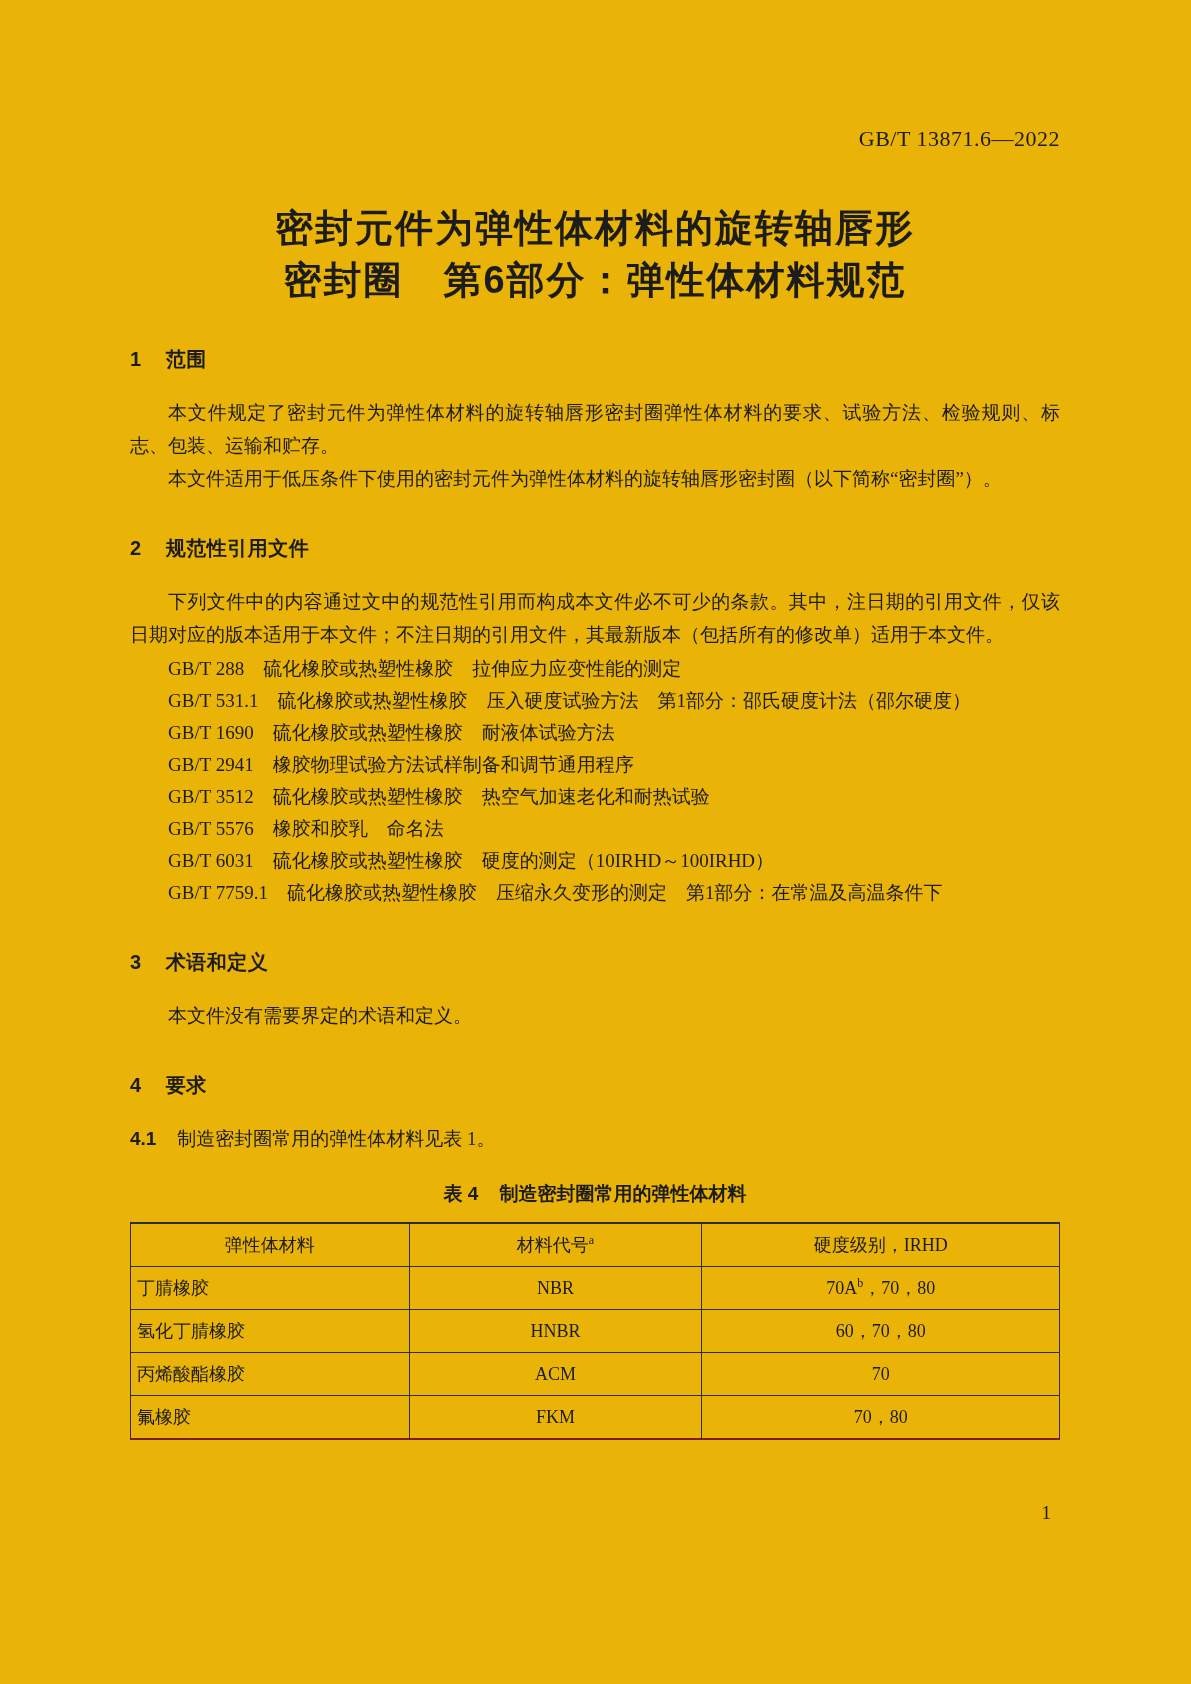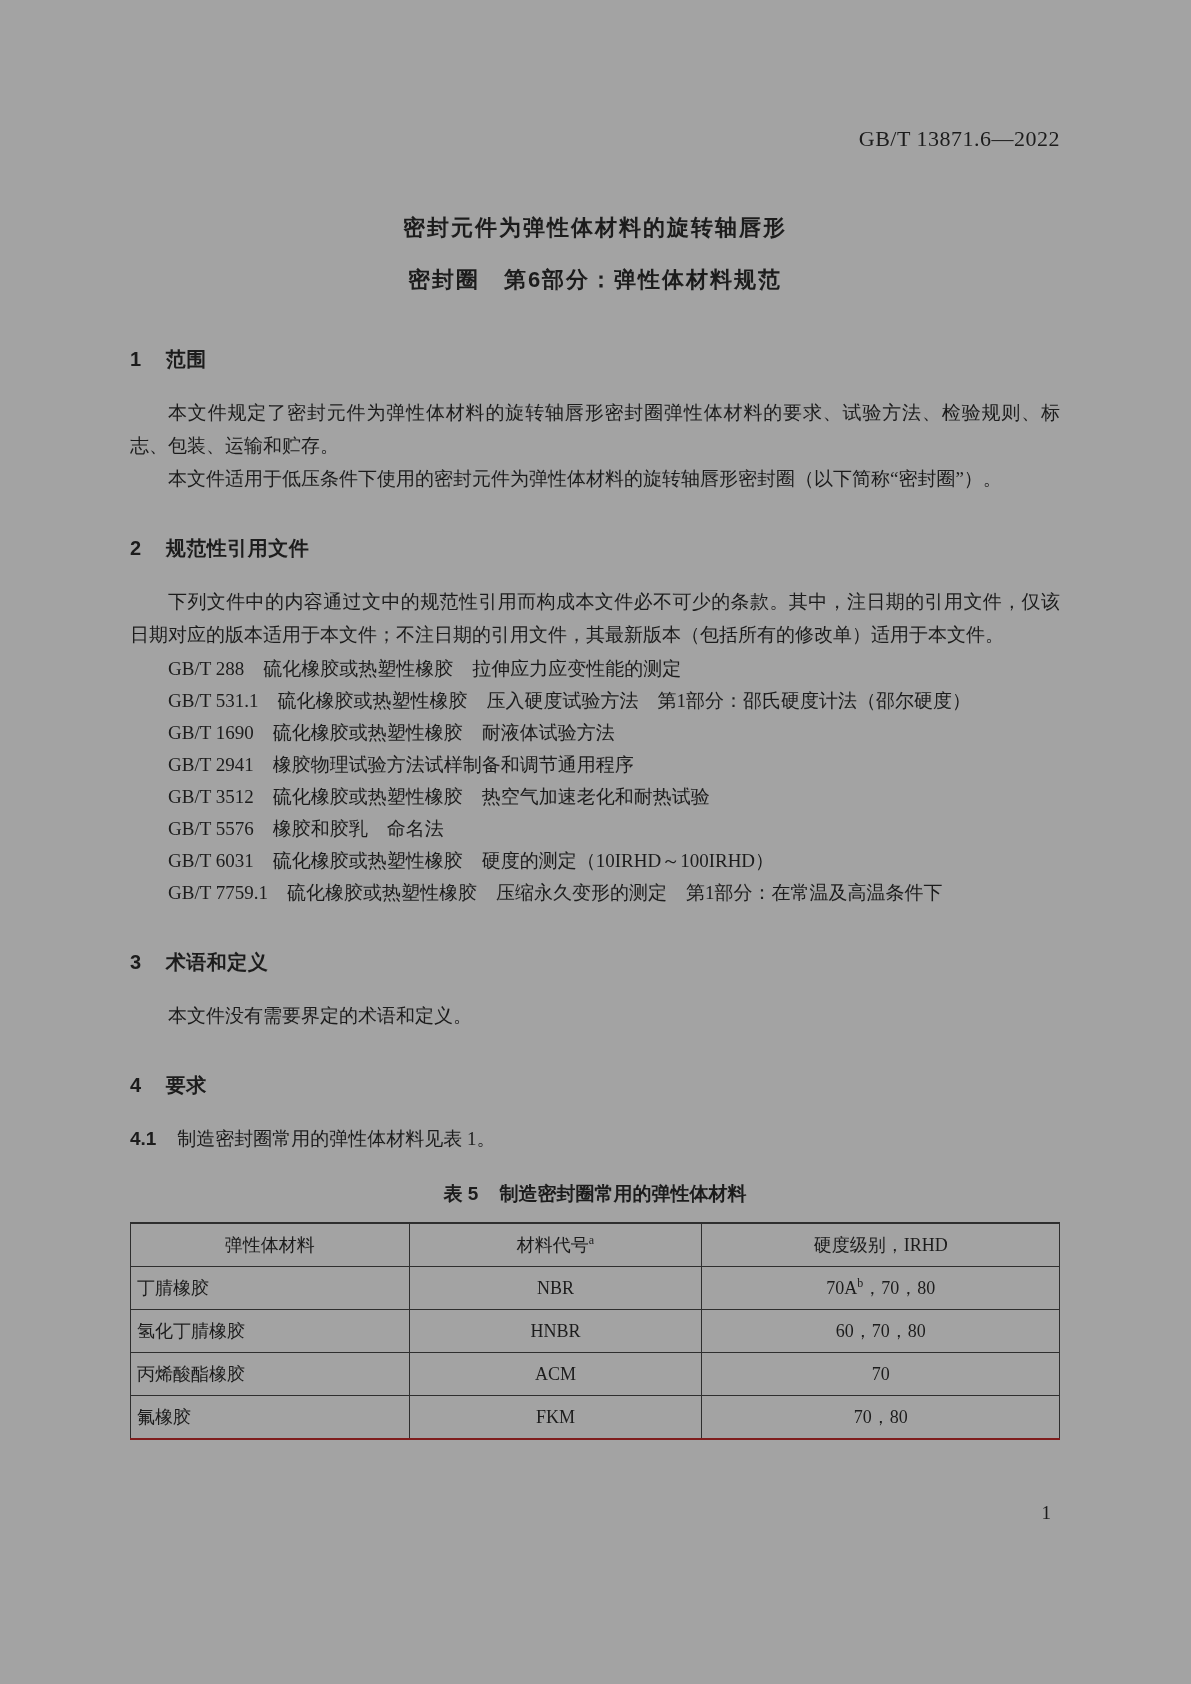--- a/index.html
+++ b/index.html
@@ -5,39 +5,39 @@
   html, body {
     margin: 0;
     padding: 0;
     background: #ffffff;
   }
   .page {
     position: relative;
     width: 1191px;
     height: 1684px;
     margin: 0 auto;
-    background: #a3a3a3;
+    background: #eab308;
     box-sizing: border-box;
     padding: 126px 131px 0 130px;
     font-family: "Liberation Serif", "DejaVu Serif", serif;
     color: #1c1c1c;
   }
   .doc-number {
     text-align: right;
     font-size: 22px;
     line-height: 26px;
     letter-spacing: 0.5px;
     font-family: "Liberation Serif", "DejaVu Serif", serif;
   }
   .doc-title {
     margin: 50px 0 30px 0;
     text-align: center;
     font-family: "Liberation Sans", "DejaVu Sans", sans-serif;
     font-weight: bold;
-    font-size: 22px;
+    font-size: 38px;
     line-height: 52px;
     letter-spacing: 2px;
   }
   .sec-heading {
     margin: 40px 0 24px 0;
     font-family: "Liberation Sans", "DejaVu Sans", sans-serif;
     font-weight: bold;
     font-size: 20px;
     line-height: 26px;
     letter-spacing: 0.5px;
@@ -166,21 +166,21 @@
   <h2 class="sec-heading">
     <span class="sec-num">4</span>
     <span>要求</span>
   </h2>
   <p class="clause">
     <span class="clause-num">4.1</span>
     <span>制造密封圈常用的弹性体材料见表 1。</span>
   </p>
 
   <div class="table-caption">
-    <span>表 5</span>
+    <span>表 4</span>
     <span class="cap-text">制造密封圈常用的弹性体材料</span>
   </div>
 
   <table class="materials">
     <colgroup>
       <col class="c1">
         <col class="c2">
         <col class="c3">
     </colgroup>
     <thead>

